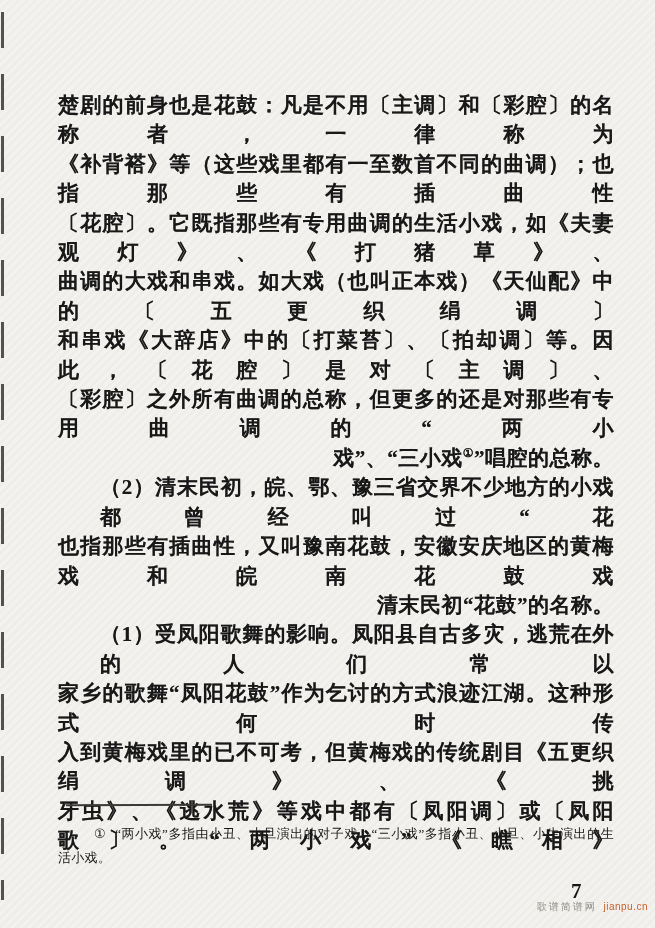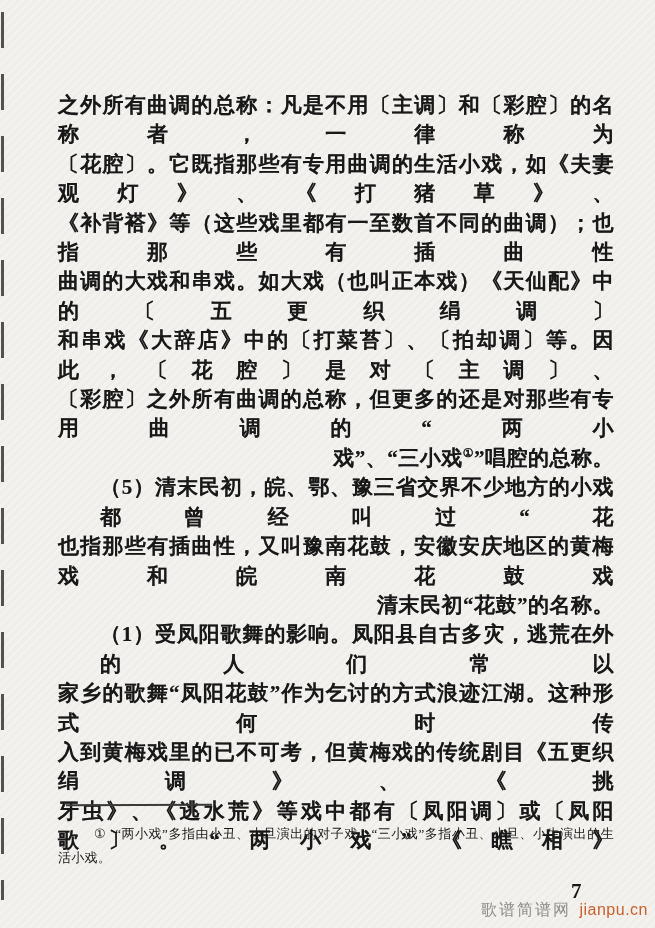--- a/index.html
+++ b/index.html
@@ -91,44 +91,44 @@
     left: 571px;
     top: 879px;
     font-size: 21px;
     font-weight: 700;
     letter-spacing: 0;
   }
   .watermark {
     position: absolute;
     right: 7px;
     top: 900px;
-    font-size: 16px;
+    font-size: 10px;
     font-weight: 400;
     font-family: "Liberation Sans", "DejaVu Sans", sans-serif;
     white-space: nowrap;
   }
   .watermark .wm-name { color: #8e8e88; letter-spacing: 2px; }
   .watermark .wm-url  { color: #c9602c; margin-left: 4px; letter-spacing: 0.5px; }
 </style>
 </head>
 <body>
 
 <div class="page">
 
   <div class="scan-edge"></div>
 
   <div class="body-text">
-    <div class="line fill">之外所有曲调的总称：凡是不用〔主调〕和〔彩腔〕的名称者，一律称为</div>
+    <div class="line fill">楚剧的前身也是花鼓：凡是不用〔主调〕和〔彩腔〕的名称者，一律称为</div>
+    <div class="line fill">《补背褡》等（这些戏里都有一至数首不同的曲调）；也指那些有插曲性</div>
     <div class="line fill">〔花腔〕。它既指那些有专用曲调的生活小戏，如《夫妻观灯》、《打猪草》、</div>
-    <div class="line fill">《补背褡》等（这些戏里都有一至数首不同的曲调）；也指那些有插曲性</div>
     <div class="line fill">曲调的大戏和串戏。如大戏（也叫正本戏）《天仙配》中的〔五更织绢调〕</div>
     <div class="line fill">和串戏《大辞店》中的〔打菜苔〕、〔拍却调〕等。因此，〔花腔〕是对〔主调〕、</div>
     <div class="line fill">〔彩腔〕之外所有曲调的总称，但更多的还是对那些有专用曲调的“两小</div>
     <div class="line"><span>戏”、“三小戏</span><sup>①</sup><span>”唱腔的总称。</span></div>
-    <div class="line fill ind">（5）清末民初，皖、鄂、豫三省交界不少地方的小戏都曾经叫过“花</div>
+    <div class="line fill ind">（2）清末民初，皖、鄂、豫三省交界不少地方的小戏都曾经叫过“花</div>
     <div class="line fill">也指那些有插曲性，又叫豫南花鼓，安徽安庆地区的黄梅戏和皖南花鼓戏</div>
     <div class="line">清末民初“花鼓”的名称。</div>
     <div class="line fill ind">（1）受凤阳歌舞的影响。凤阳县自古多灾，逃荒在外的人们常以</div>
     <div class="line fill">家乡的歌舞“凤阳花鼓”作为乞讨的方式浪迹江湖。这种形式何时传</div>
     <div class="line fill">入到黄梅戏里的已不可考，但黄梅戏的传统剧目《五更织绢调》、《挑</div>
     <div class="line fill">牙虫》、《逃水荒》等戏中都有〔凤阳调〕或〔凤阳歌〕。“两小戏”《瞧相》</div>
 
   </div>
 
   <div class="foot-rule"></div>

